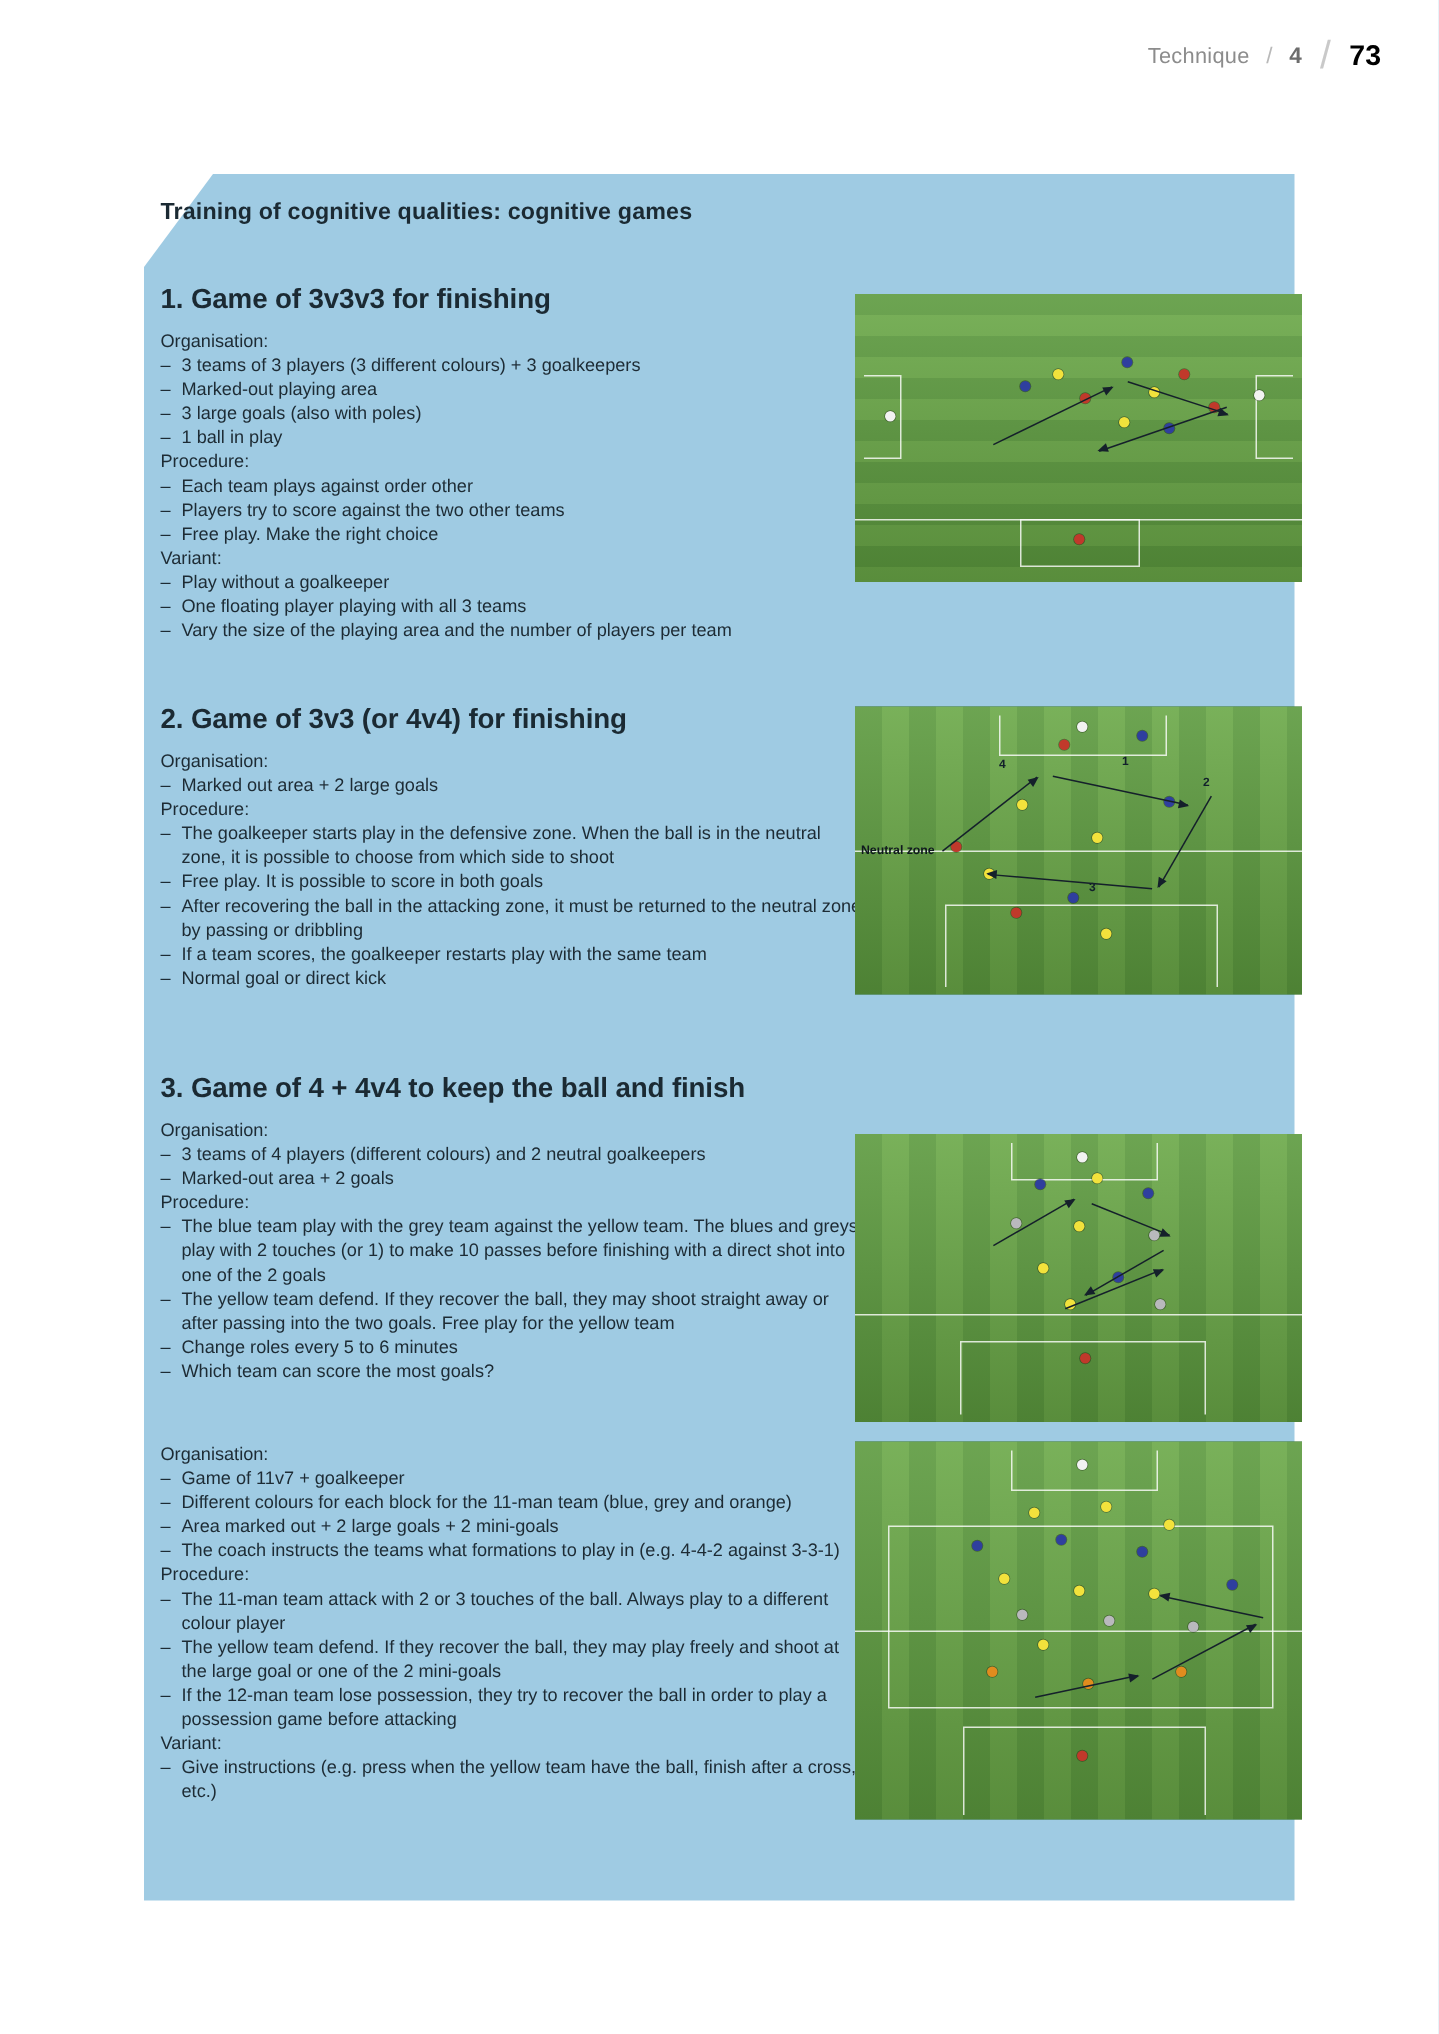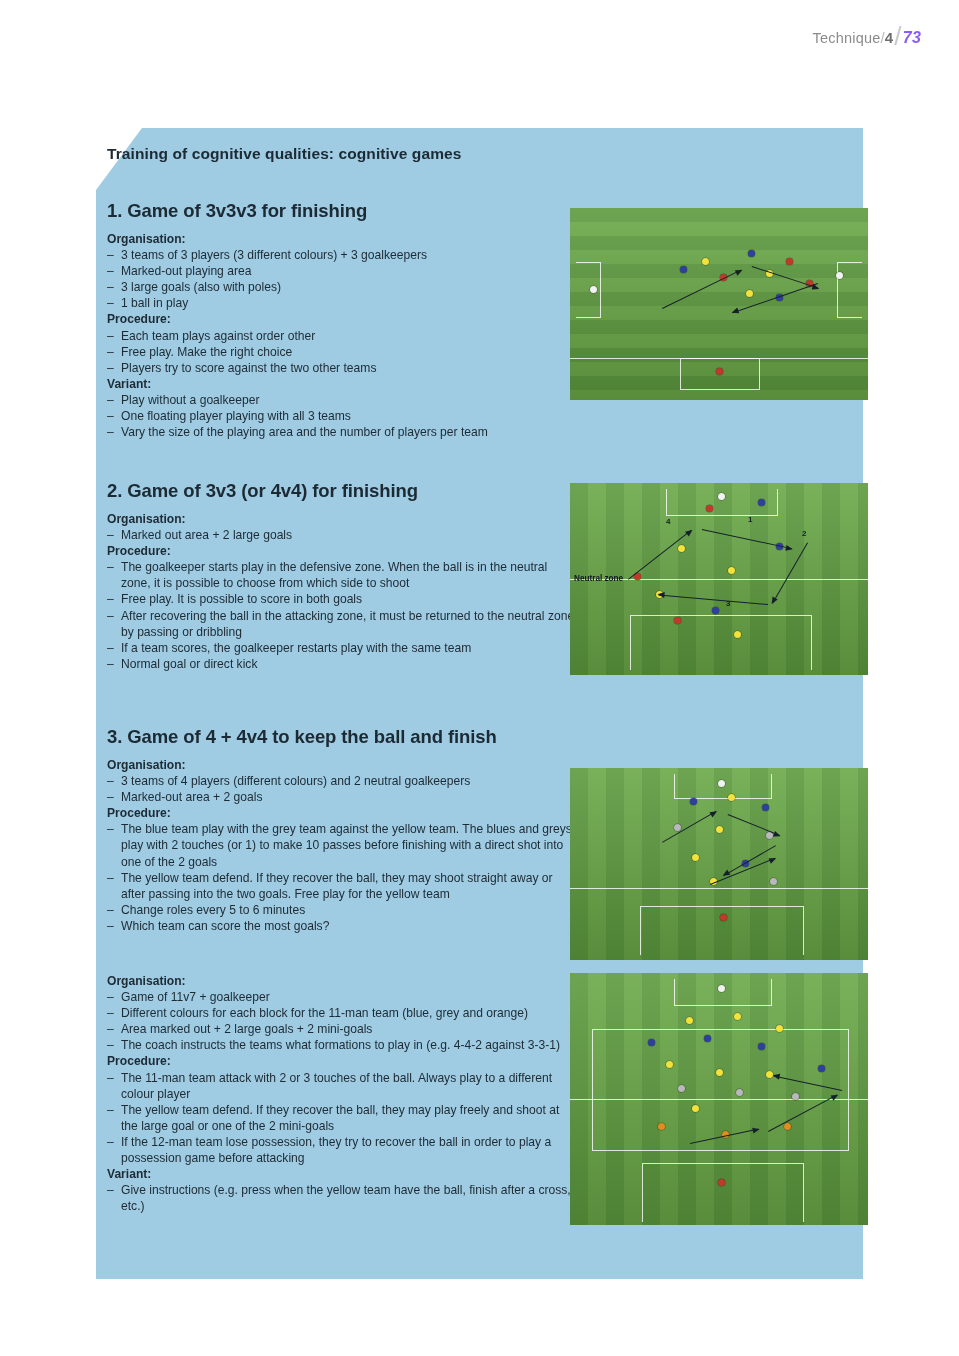--- a/index.html
+++ b/index.html
@@ -16,21 +16,21 @@
     overflow: hidden;
   }
 
   
   .page-header {
     position: absolute;
     top: 22px;
     right: 38px;
     display: flex;
     align-items: center;
-    gap: 0;
+    gap: 11px;
     font-size: 14.5px;
     color: #8c8c8c;
     letter-spacing: .2px;
   }
   .page-header .slash {
     color: #b9b9b9;
     font-size: 15px;
   }
   .page-header .chapter-num {
     color: #6d6d6d;
@@ -38,31 +38,30 @@
     font-size: 15px;
   }
   .page-header .big-slash {
     color: #c9c9c9;
     font-size: 26px;
     font-weight: 300;
     margin: 0 1px;
     transform: translateY(-1px);
   }
   .page-header .page-num {
-    color: #8b5cf6;
-    font-weight: bold;
-    font-size: 16px;
-    font-style: italic;
+    color: #000000;
+    font-weight: bold;
+    font-size: 19px;
   }
 
   
   .panel {
     position: absolute;
     left: 96px;
-    top: 128px;
+    top: 116px;
     width: 767px;
     height: 1151px;
     background: #9fcbe3;
   }
   
   .panel::before {
     content: "";
     position: absolute;
     left: 0;
     top: 0;
@@ -103,21 +102,21 @@
     color: #1b2a33;
     letter-spacing: -.1px;
   }
   .txt {
     width: 470px;
     font-size: 12.1px;
     line-height: 16.1px;
     color: #1d2b34;
   }
   .txt .lbl {
-    font-weight: bold;
+    font-weight: normal;
     display: block;
   }
   .txt ul {
     list-style: none;
     margin: 0;
     padding: 0;
   }
   .txt li {
     position: relative;
     padding-left: 14px;
@@ -233,22 +232,22 @@
         <span class="lbl">Organisation:</span>
         <ul>
           <li>3 teams of 3 players (3 different colours) + 3 goalkeepers</li>
           <li>Marked-out playing area</li>
           <li>3 large goals (also with poles)</li>
           <li>1 ball in play</li>
         </ul>
         <span class="lbl">Procedure:</span>
         <ul>
           <li>Each team plays against order other</li>
+          <li>Players try to score against the two other teams</li>
           <li>Free play. Make the right choice</li>
-          <li>Players try to score against the two other teams</li>
         </ul>
         <span class="lbl">Variant:</span>
         <ul>
           <li>Play without a goalkeeper</li>
           <li>One floating player playing with all 3 teams</li>
           <li>Vary the size of the playing area and the number of players per team</li>
         </ul>
       </div>
     </div>
 

